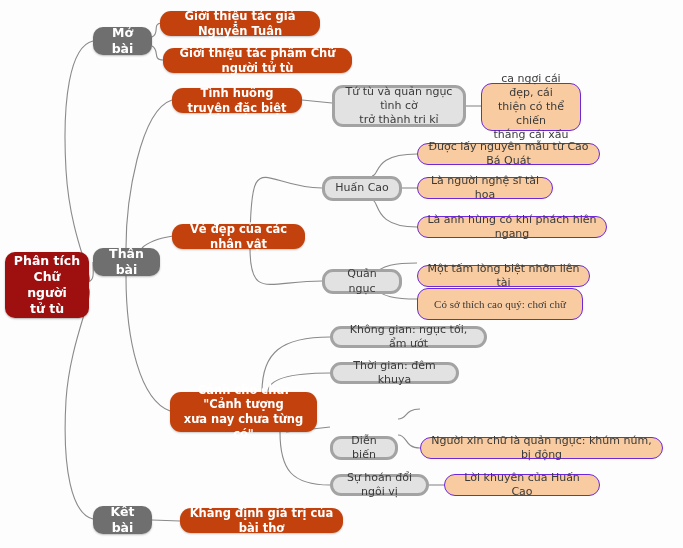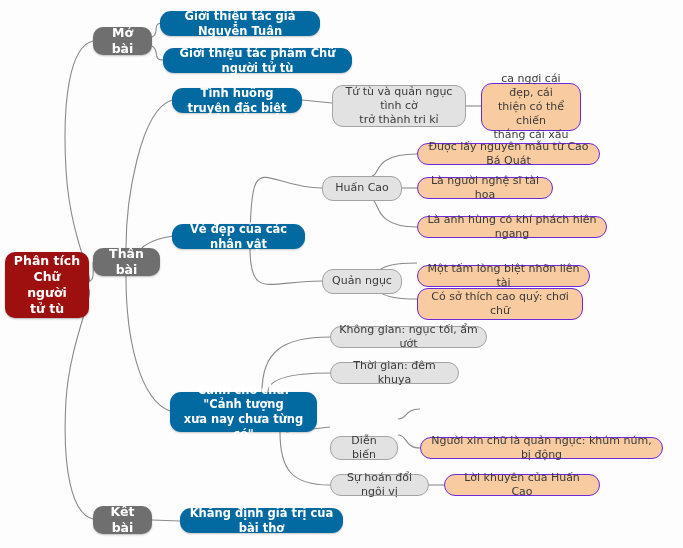--- a/index.html
+++ b/index.html
@@ -39,40 +39,40 @@
   }
   .node-root {
     background: #9e0f0f;
     color: #ffffff;
     font-weight: bold;
     font-size: 12.5px;
     border-radius: 10px;
     box-shadow: 0 1px 2px rgba(0,0,0,0.30);
   }
   .node-green {
-    background: #0369a1;
+    background: #c2410c;
     color: #ffffff;
     font-weight: bold;
     font-size: 11.5px;
     border-radius: 11px;
     box-shadow: 0 1px 2px rgba(0,0,0,0.22);
   }
   .node-grey-dark {
     background: #6f6f6f;
     color: #ffffff;
     font-weight: bold;
     font-size: 12.5px;
     border-radius: 10px;
     box-shadow: 0 1px 2px rgba(0,0,0,0.25);
   }
   .node-grey {
     background: #e2e2e2;
     color: #3a3a3a;
     font-size: 11px;
-    border: 1px solid #a3a3a3;
+    border: 3px solid #a3a3a3;
     border-radius: 11px;
   }
   .node-orange {
     background: #f8cba0;
     color: #3a3a3a;
     font-size: 11px;
     border: 1px solid #6d28d9;
     border-radius: 11px;
   }
 </style>
@@ -143,21 +143,21 @@
 
   <div class="node node-green" style="left:172px; top:224px; width:133px; height:25px;">Vẻ đẹp của các nhân vật</div>
 
   <div class="node node-grey" style="left:322px; top:176px; width:80px; height:25px;text-align:right;">Huấn Cao</div>
   <div class="node node-orange" style="left:417px; top:143px; width:183px; height:22px;">Được lấy nguyên mẫu từ Cao Bá Quát</div>
   <div class="node node-orange" style="left:417px; top:177px; width:136px; height:22px;">Là người nghệ sĩ tài hoa</div>
   <div class="node node-orange" style="left:417px; top:216px; width:190px; height:22px;">Là anh hùng có khí phách hiên ngang</div>
 
   <div class="node node-grey" style="left:322px; top:269px; width:80px; height:25px;">Quản ngục</div>
   <div class="node node-orange" style="left:417px; top:253px; width:173px; height:22px;margin-top:12px;">Một tấm lòng biệt nhỡn liên tài</div>
-  <div class="node node-orange" style="left:417px; top:288px; width:166px; height:32px;">Có sở thích cao quý: chơi chữ</div>
+  <div class="node node-orange" style="left:417px; top:288px; width:166px; height:32px;font-family:Liberation Serif, serif;">Có sở thích cao quý: chơi chữ</div>
 
   <div class="node node-green" style="left:170px; top:392px; width:147px; height:40px;">Cảnh cho chữ: "Cảnh tượng
 xưa nay chưa từng có"</div>
   <div class="node node-grey" style="left:330px; top:326px; width:157px; height:22px;">Không gian: ngục tối, ẩm ướt</div>
   <div class="node node-grey" style="left:330px; top:362px; width:129px; height:22px;">Thời gian: đêm khuya</div>
   <div class="node node-grey" style="left:330px; top:427px; width:68px; height:24px;margin-top:9px;">Diễn biến</div>
   <div class="node node-orange" style="left:420px; top:437px; width:243px; height:22px;">Người xin chữ là quản ngục: khúm núm, bị động</div>
   <div class="node node-grey" style="left:330px; top:474px; width:99px; height:22px;">Sự hoán đổi ngôi vị</div>
   <div class="node node-orange" style="left:444px; top:474px; width:156px; height:22px;">Lời khuyên của Huấn Cao</div>
 

